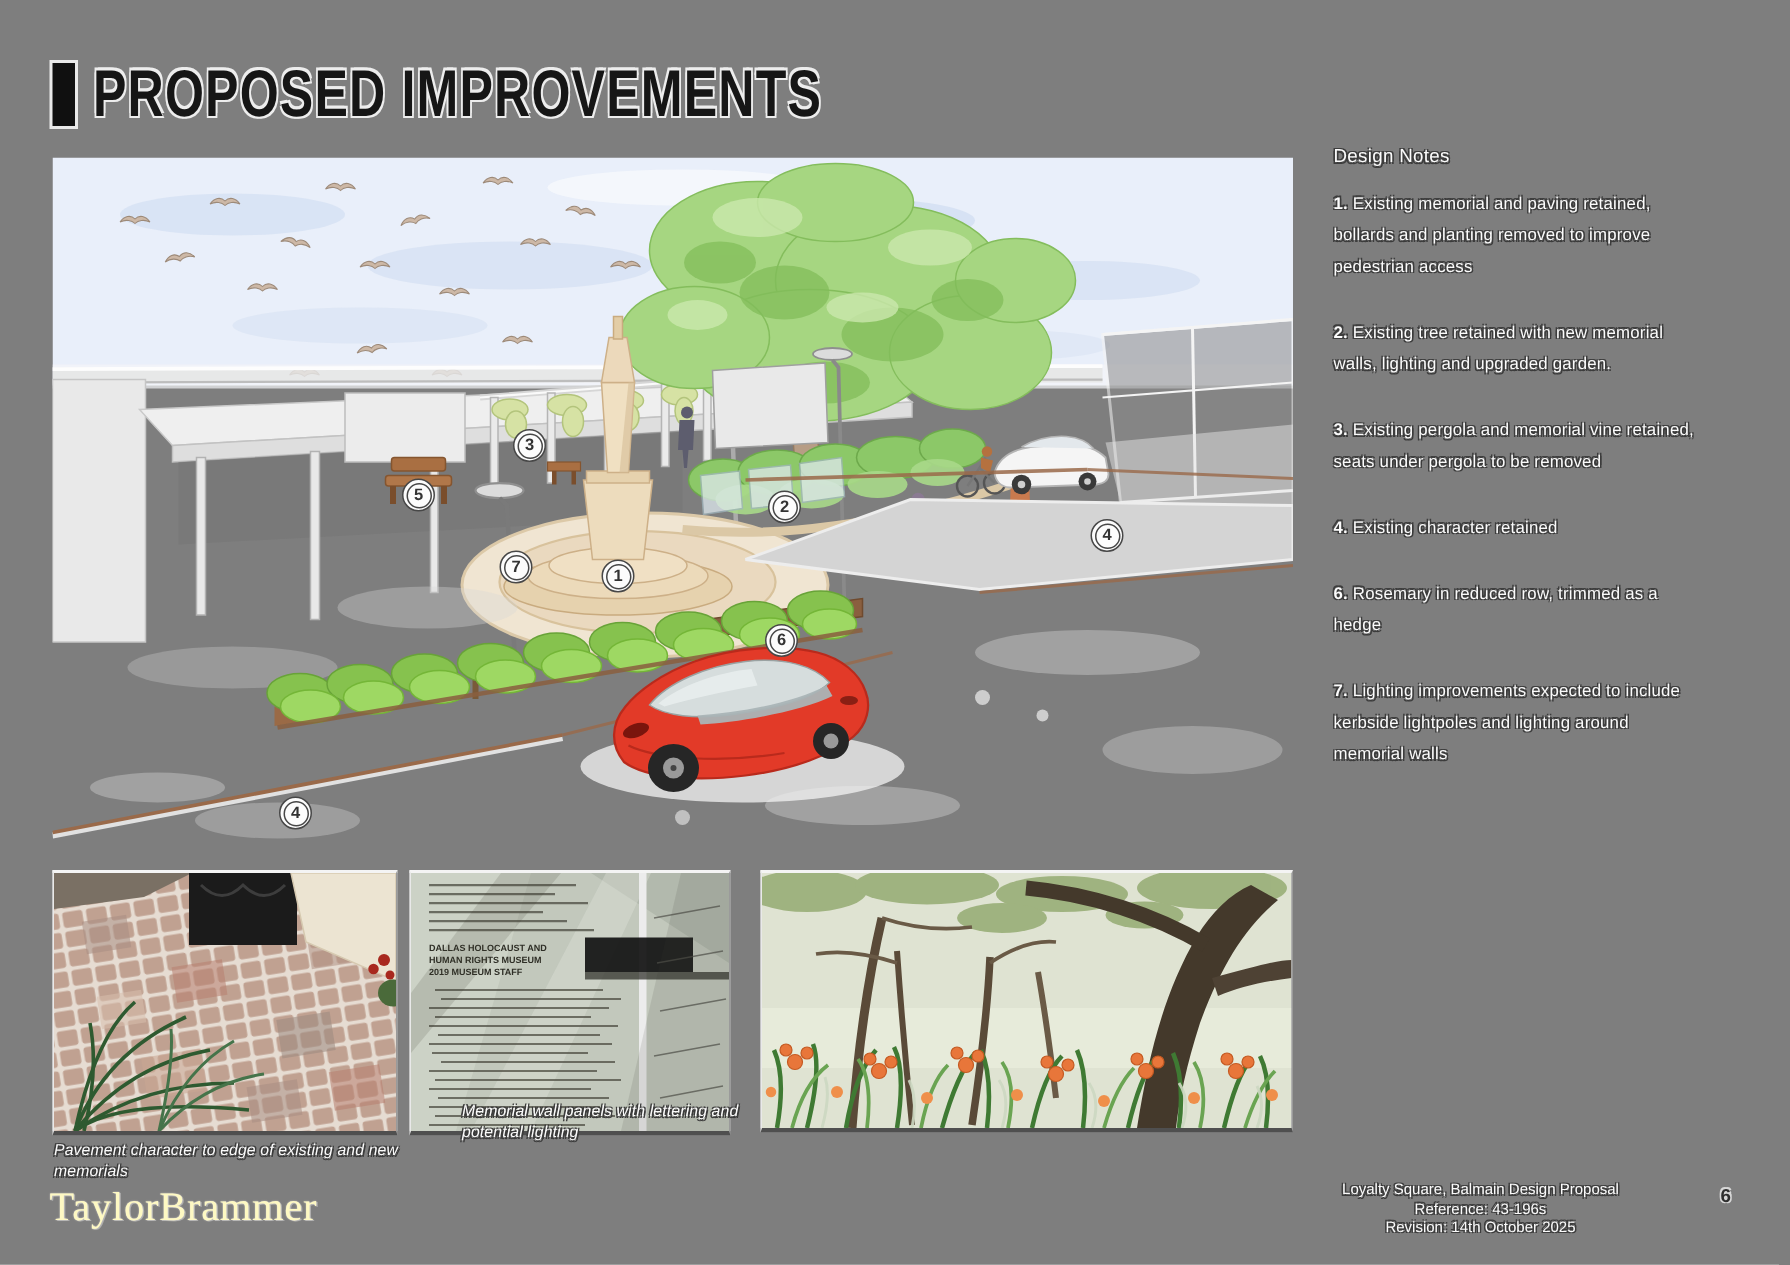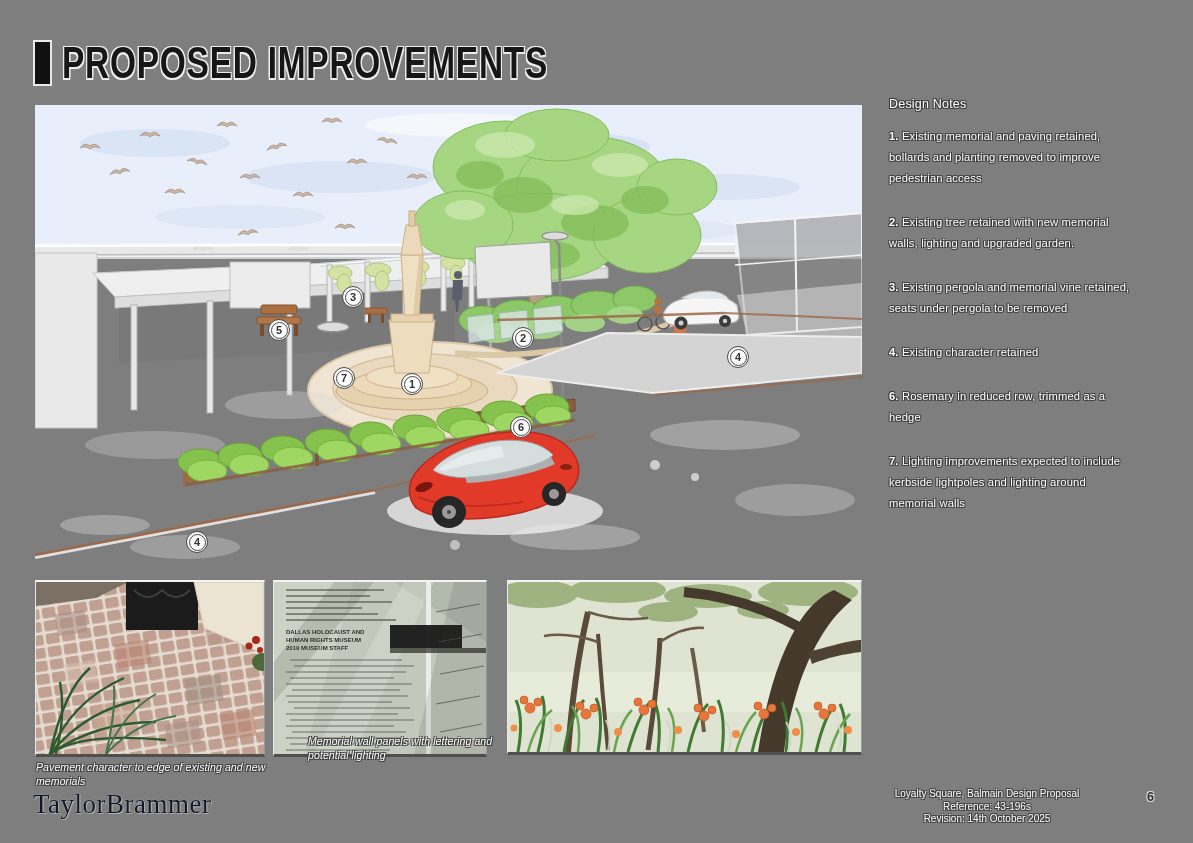--- a/index.html
+++ b/index.html
@@ -42,21 +42,21 @@
   
   .photo{
     position:absolute; background:#bdbdbd; overflow:hidden;
     border-top:2px solid #f4f4f4; border-left:1px solid #e9e9e9;
     border-right:1px solid #9a9a9a; border-bottom:3px solid #4f4f4f; box-sizing:border-box;
   }
   .caption{position:absolute; font-size:10.5px; line-height:13.5px; letter-spacing:.1px;font-style:italic;}
   
   .logo{
     position:absolute; left:33px; top:789px;
-    font-family:"Liberation Serif", serif; font-size:27px; color:#0f172a;
+    font-family:"Liberation Serif", serif; font-size:27px; color:#fef9c3;
     text-shadow:0 0 1px rgba(255,248,240,.85), 1px 1px 0 rgba(255,255,255,.35); letter-spacing:.5px;
   }
   .project-info{position:absolute; left:837px; top:788px; width:300px; text-align:center; font-size:10px; line-height:12.5px;}
   .page-num{
     position:absolute; left:1147px; top:790px; font-size:12.5px; font-weight:bold; color:#2f2f2f;
     text-shadow:-1px -1px 0 #d8d8d8, 1px -1px 0 #d8d8d8, -1px 1px 0 #d8d8d8, 1px 1px 0 #d8d8d8;
   }
 </style>
 </head>
 <body>

